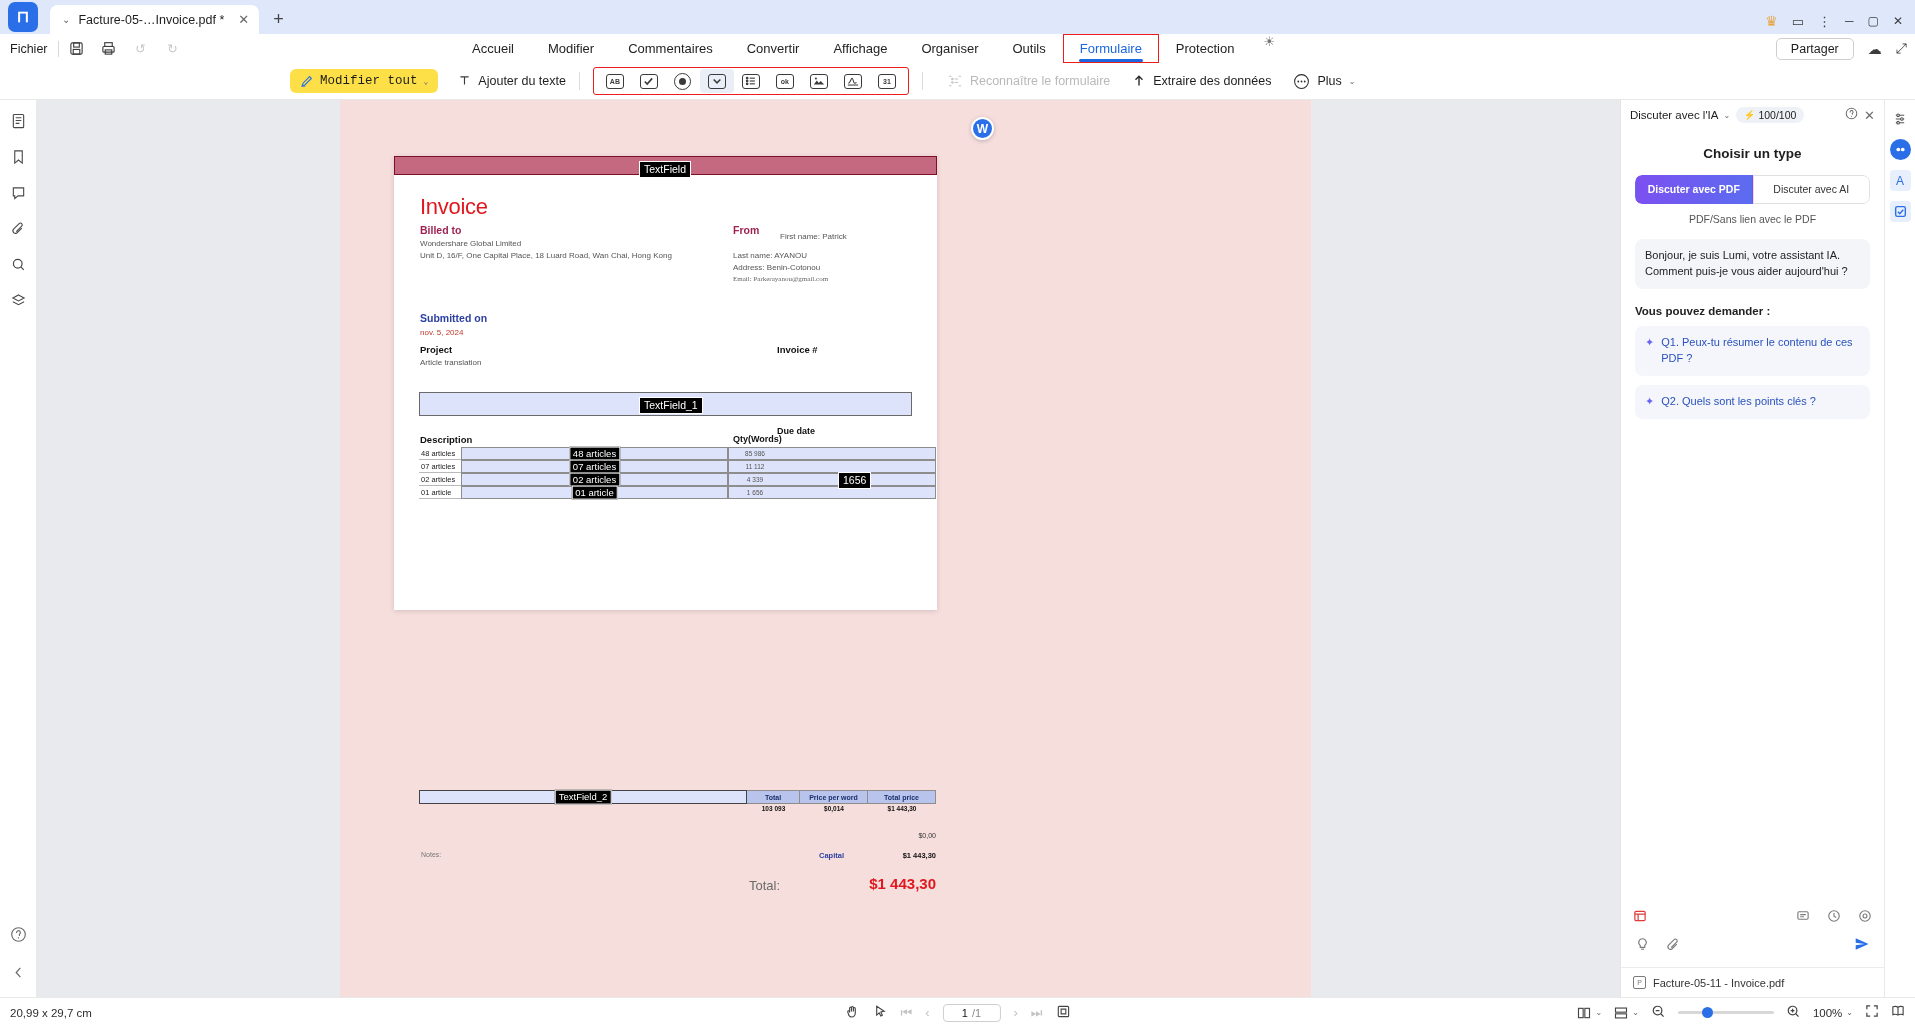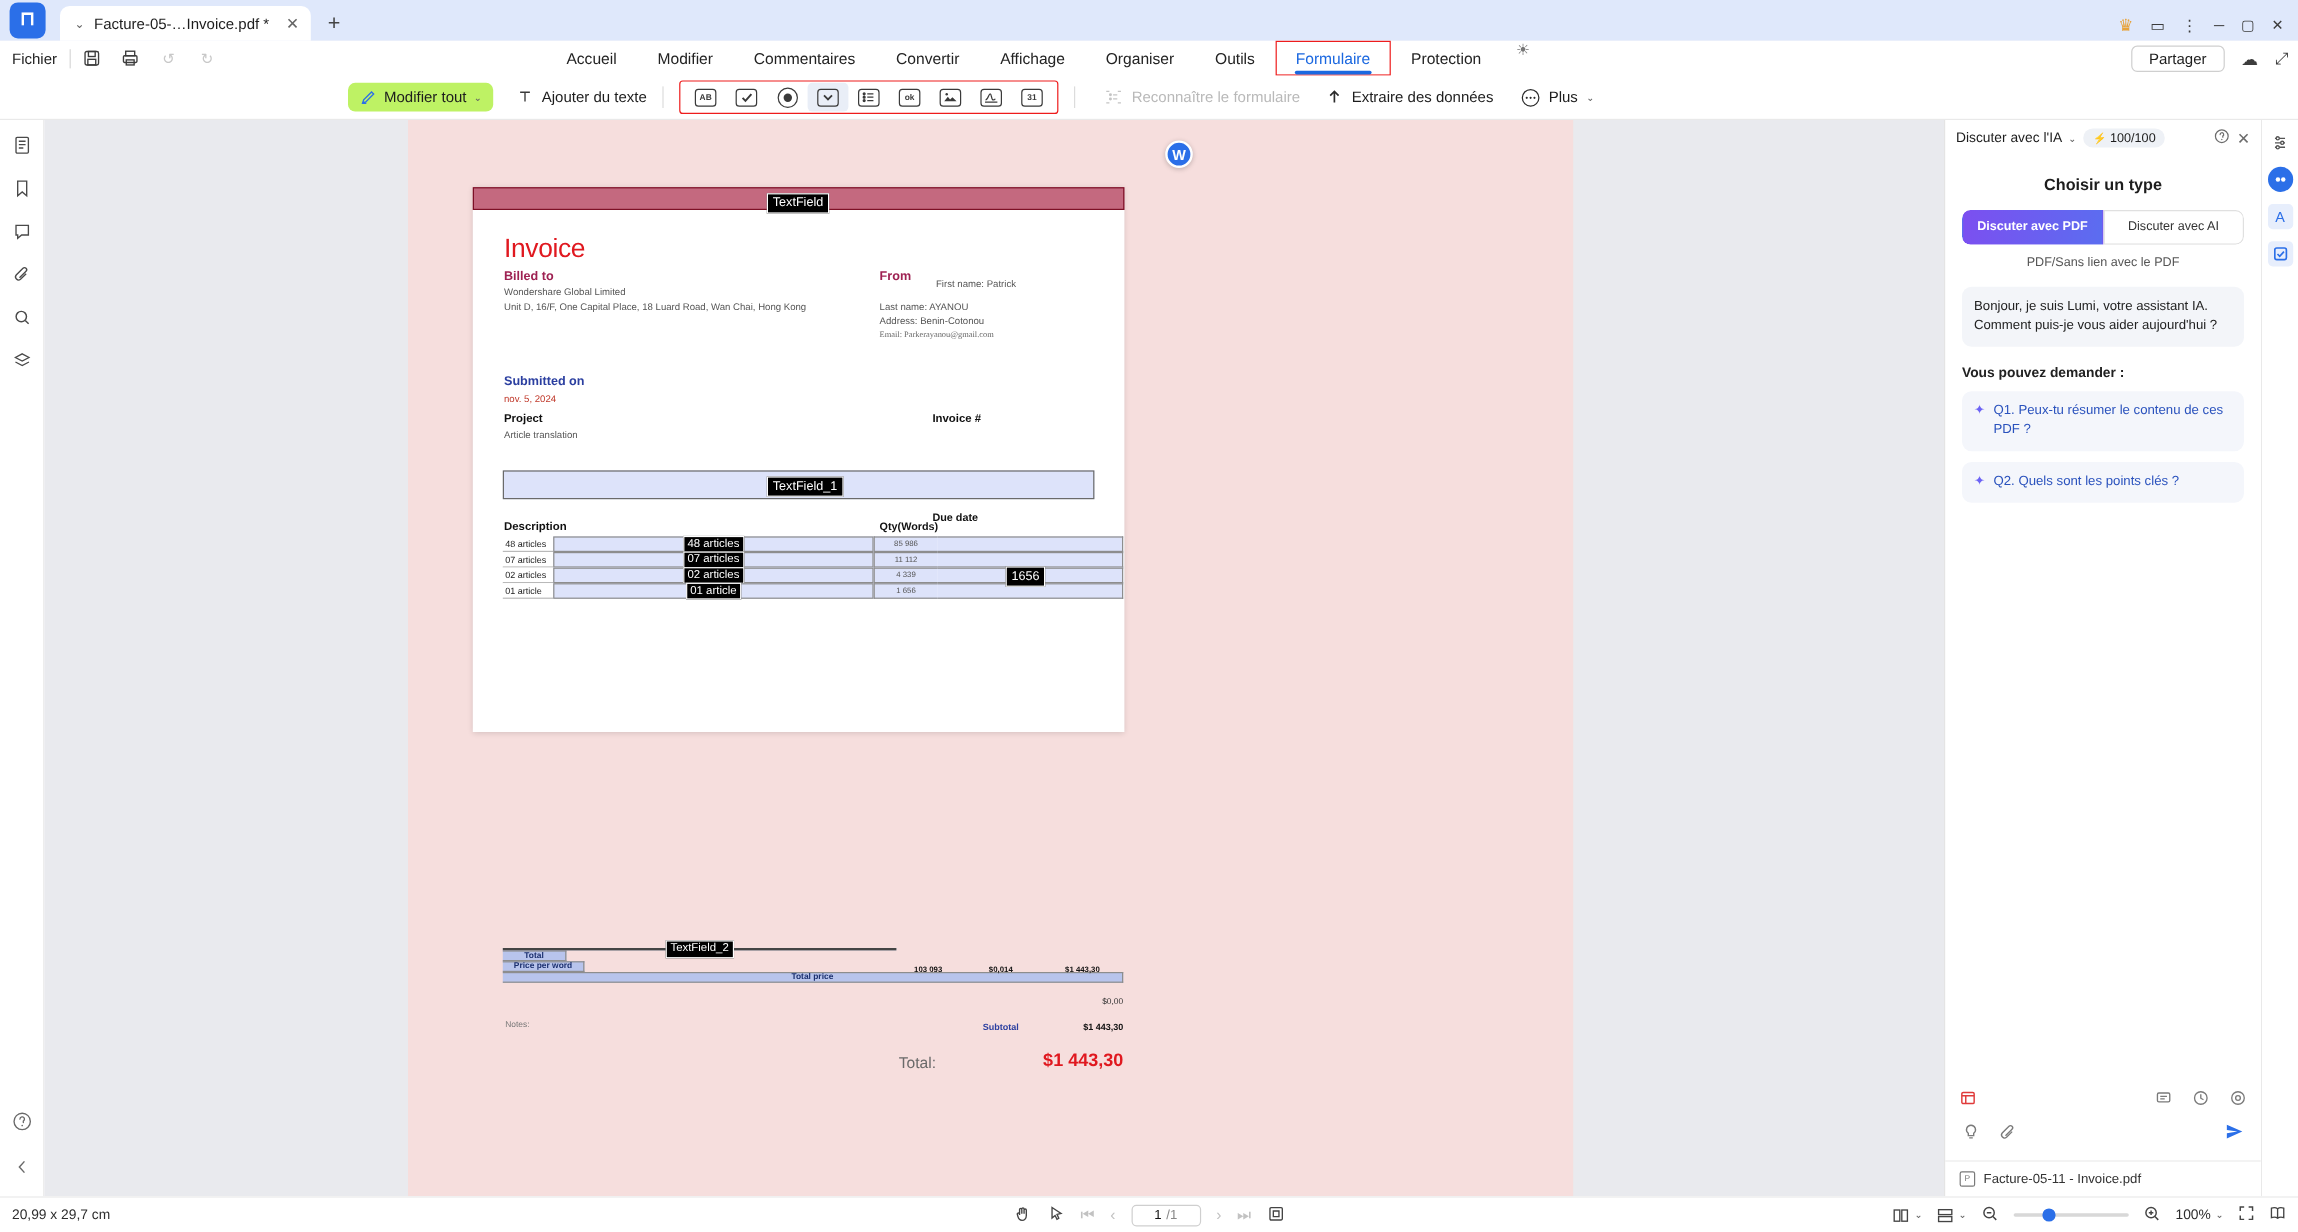--- a/index.html
+++ b/index.html
@@ -70,23 +70,23 @@
     font-size: 12.5px; color: #1d1d1d; background: #fff; cursor: pointer;
   }
   .mr-ic { color: #3c3c3c; font-size: 14px; cursor: pointer; }
 
   
   .toolbar {
     height: 37px; background: #fff; border-bottom: 1px solid #e9e9e9;
     display: flex; align-items: center; flex: 0 0 37px; position: relative;
   }
   .tool-modifier {
-    display: flex; align-items: center; gap: 6px; background: #bef264;
+    display: flex; align-items: center; gap: 6px; background: #fde047;
     border-radius: 6px; padding: 5px 10px; margin-left: 290px; cursor: pointer;
-    font-size: 12.5px; color: #1d1d1d;
+    font-size: 12.5px; color: #1d1d1d; font-family: Liberation Mono, monospace;
   }
   .tool-addtext {
     display: flex; align-items: flex-start; gap: 7px; margin-left: 20px;
     font-size: 12.5px; color: #1d1d1d; cursor: pointer;
   }
   .tsep { width: 1px; height: 18px; background: #dcdcdc; margin: 0 13px; }
   .field-group {
     display: flex; align-items: center; gap: 0; border: 1.6px solid #ee1c1c;
     border-radius: 3px; padding: 2px 4px; height: 28px;
   }
@@ -188,21 +188,21 @@
     border-top:1px solid #8d8d8d; border-bottom:1px solid #8d8d8d;
     font-size: 6.5px; color: #555; display: flex; align-items: center; justify-content: center;
   }
   .tc-rest { flex: 1; background: #dde3fa; border: 1px solid #8d8d8d; border-left: none; }
   .ftag-in {
     position: absolute; left: 50%; top: 50%; transform: translate(-50%,-50%);
     background: #000; color: #fff; font-size: 9.5px; padding: 0 3px;
     white-space: nowrap; border: 1px solid #fff; line-height: 1.35;
   }
   .totrow {
-    position: absolute; left: 0; top: 343px; width: 517px; height: 14px; display: flex; flex-direction: column;
+    position: absolute; left: 0; top: 343px; width: 517px; height: 14px; display: flex;
   }
   .tot-field { width: 328px; background: #dde3fa; border: 1.3px solid #444; position: relative; }
   .tot-c { background: #b8c4ec; font-size: 7px; font-weight: bold; color: #1b2f6e;
            display: flex; align-items: center; justify-content: center; border: 1px solid #8d8d8d; border-left: none; }
   .tot-c.c1 { width: 53px; }
   .tot-c.c2 { width: 68px; }
   .tot-c.c3 { flex: 1; }
   .numrow { position: absolute; left: 0; top: 358px; width: 517px; display: flex; }
   .num-sp { width: 328px; }
   .num-c { font-size: 6.5px; font-weight: bold; color: #111; text-align: center; }
@@ -643,21 +643,21 @@
 
           <div class="numrow">
             <div class="num-sp"></div>
             <div class="num-c c1">103 093</div>
             <div class="num-c c2">$0,014</div>
             <div class="num-c c3">$1 443,30</div>
           </div>
 
           <div class="zeroval">$0,00</div>
           <div class="notes">Notes:</div>
-          <div class="subtot-lbl">Subtotal</div>
+          <div class="subtot-lbl">Capital</div>
           <div class="subtot-val">$1 443,30</div>
           <div class="grand-lbl">Total:</div>
           <div class="grand-val">$1 443,30</div>
         </div>
       </div>
 
       <div class="wbadge" style="left:934px;top:17px;">W</div>
     </div>
 
     <div class="aipanel">

